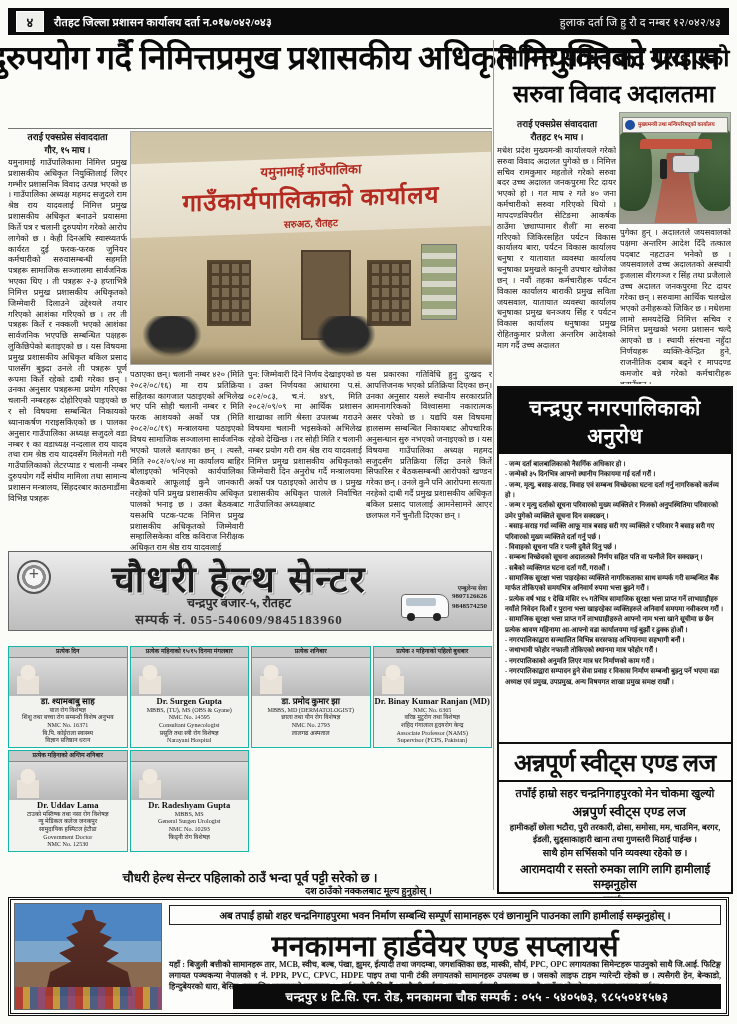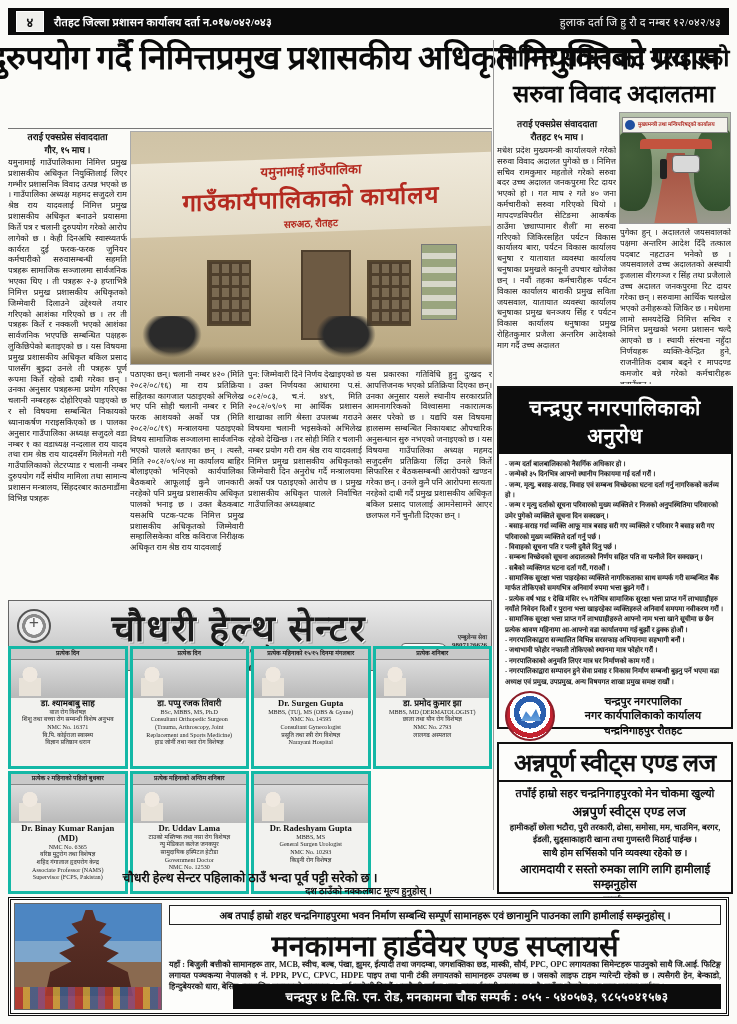--- a/index.html
+++ b/index.html
@@ -52,21 +52,21 @@
   .po-logo{width:10px;height:10px;border-radius:50%;background:#1f4fa0;flex:0 0 auto;}
   .po-banner-text{font-size:5.5px;color:#b03028;font-weight:bold;line-height:1.05;}
   .po-path{position:absolute;left:34px;top:40px;width:44px;height:72px;background:linear-gradient(180deg,#a24f3f,#b8705c);
     clip-path:polygon(30% 0,70% 0,100% 100%,0 100%);}
   .po-car{position:absolute;left:52px;top:42px;width:26px;height:16px;background:#d9d9d9;border-radius:4px;border:1px solid #666;}
   .po-person{position:absolute;left:40px;top:46px;width:7px;height:20px;background:#222;border-radius:2px;}
   .po-tree-l{position:absolute;left:-8px;top:18px;width:40px;height:80px;background:radial-gradient(circle at 40% 30%,#44603a,#2f4a2a);border-radius:40%;}
   .po-tree-r{position:absolute;right:-8px;top:14px;width:44px;height:84px;background:radial-gradient(circle at 60% 30%,#4a6840,#30502c);border-radius:40%;}
   .po-arch{position:absolute;left:20px;top:26px;width:72px;height:10px;background:#c3533f;border-radius:4px 4px 0 0;}
   
-  .notice-box{left:497px;top:386px;width:236px;height:343px;border:2px solid #111;background:#fdfdfb;box-sizing:border-box;}
+  .notice-box{left:497px;top:386px;width:236px;height:394px;border:2px solid #111;background:#fdfdfb;box-sizing:border-box;}
   .notice-header{background:#0c0c0c;color:#fff;font-weight:bold;font-size:20.5px;text-align:center;
     padding:5px 2px;letter-spacing:.5px;}
   .notice-bullets{padding:5px 6px 2px 6px;font-size:6.9px;line-height:1.5;font-weight:bold;color:#1a1a1a;}
   .notice-footer{display:flex;align-items:center;padding:2px 6px;gap:6px;}
   .muni-logo{width:50px;height:50px;border-radius:50%;flex:0 0 auto;position:relative;
     background:radial-gradient(circle at 50% 42%,#ffffff 0 30%,#2b5fae 30% 46%,#ffffff 46% 58%,#c32330 58% 72%,#fff 72% 80%,#c32330 80% 100%);
     border:2px solid #8c1f2a;box-sizing:border-box;}
   .muni-logo:after{content:"";position:absolute;left:14px;top:16px;width:20px;height:12px;
     background:linear-gradient(180deg,#3a79c8,#69a2dd);clip-path:polygon(0 100%,25% 20%,50% 70%,75% 0,100% 100%);}
   .notice-org{flex:1;text-align:center;font-weight:bold;font-size:11px;line-height:1.35;}
@@ -75,38 +75,38 @@
     box-sizing:border-box;text-align:center;}
   .sweets-title{font-weight:bold;font-size:24px;border-bottom:2px solid #111;padding:1px 0 2px;letter-spacing:-.5px;}
   .sweets-line1{font-weight:bold;font-size:11px;margin-top:3px;}
   .sweets-line2{font-weight:bold;font-size:13px;margin-top:2px;padding-left:28px;}
   .sweets-body{font-weight:bold;font-size:8.3px;line-height:1.4;padding:2px 3px 0;text-align:center;}
   .sweets-line4{font-weight:bold;font-size:9.5px;margin-top:1px;}
   .sweets-line5{font-weight:bold;font-size:11.5px;margin-top:2px;}
   .sweets-contact{font-size:8px;font-weight:bold;margin-top:2px;}
   .sweets-phone{font-size:9px;font-weight:bold;}
   
-  .chc-ad{left:8px;top:600px;width:484px;height:71px;box-sizing:border-box;border:1px solid #666;
+  .chc-ad{left:8px;top:551px;width:484px;height:80px;box-sizing:border-box;border:1px solid #666;
     background:linear-gradient(180deg,#ececec 0%,#d6d6d6 45%,#bdbdbd 100%);overflow:hidden;}
   .chc-logo{position:absolute;left:8px;top:8px;width:34px;height:34px;border-radius:50%;
     background:radial-gradient(circle,#f5f5f5 0 40%,#8a8a8a 42% 55%,#e8e8e8 57% 100%);border:2px solid #555;box-sizing:border-box;}
   .chc-logo:after{content:"+";position:absolute;left:0;right:0;top:2px;text-align:center;font-weight:bold;font-size:18px;color:#555;}
   .chc-title{position:absolute;left:50px;top:0px;width:360px;text-align:center;font-weight:bold;font-size:37px;
     letter-spacing:2px;color:#1c1c1c;text-shadow:1px 1px 0 #fff,2px 2px 0 #9a9a9a;}
   .chc-addr{position:absolute;left:80px;top:42px;width:300px;text-align:center;font-weight:bold;font-size:12.5px;color:#2a2a2a;}
   .chc-contact{position:absolute;left:60px;top:58px;width:340px;text-align:center;font-weight:bold;font-size:13px;color:#333;letter-spacing:1px;}
   .chc-amb{position:absolute;right:4px;top:40px;width:86px;height:34px;}
   .amb-van{position:absolute;left:0;top:2px;width:46px;height:22px;background:#fafafa;border:1px solid #666;border-radius:4px 10px 3px 3px;}
   .amb-van:before{content:"";position:absolute;left:4px;top:3px;width:30px;height:8px;background:#b9c6cf;border-radius:2px;}
   .amb-van:after{content:"";position:absolute;left:5px;bottom:-4px;width:8px;height:8px;border-radius:50%;background:#222;box-shadow:26px 0 0 #222;}
   .amb-phones{position:absolute;right:0;top:0;width:40px;font-size:7px;font-weight:bold;color:#222;line-height:1.4;text-align:right;}
   .amb-label{position:absolute;right:0;top:-8px;font-size:6px;font-weight:bold;color:#333;}
   
   .doc-grid{left:8px;top:646px;width:484px;display:grid;grid-template-columns:repeat(4,1fr);gap:2px;}
-  .doc-card{border:3px solid #14b8a6;background:#f2f2ef;height:123px;overflow:hidden;position:relative;box-sizing:border-box;}
+  .doc-card{border:1px solid #14b8a6;background:#f2f2ef;height:102px;overflow:hidden;position:relative;box-sizing:border-box;}
   .doc-sched{background:#c9c9c9;font-size:6.2px;font-weight:bold;text-align:center;color:#222;
     border-bottom:1px solid #888;padding:1px 1px;min-height:8px;line-height:1.1;}
   .doc-photo{height:38px;background:linear-gradient(180deg,#dcdcdc,#b9b9b9);position:relative;}
   .doc-face{position:absolute;left:8px;top:6px;width:22px;height:30px;
     background:radial-gradient(circle at 50% 28%,#efe8df 0 30%,transparent 32%),linear-gradient(180deg,transparent 0 40%,#e8e2d8 40% 100%);}
   .doc-name{font-weight:bold;font-size:8.6px;text-align:center;line-height:1.15;padding:1px 1px 0;}
   .doc-lines{font-size:6.1px;text-align:center;line-height:1.25;white-space:pre-line;color:#222;padding:0 1px;}
   
   .reloc-note{left:8px;top:869px;width:484px;text-align:center;font-weight:bold;font-size:12.5px;}
   .pre-line{left:8px;top:884px;width:721px;text-align:center;font-weight:bold;font-size:9.5px;}
@@ -205,28 +205,20 @@
       <div>- सम्बन्ध विच्छेदको सूचना अदालतको निर्णय सहित पति वा पत्नीले दिन सक्दछन् ।</div>
       <div>- सबैको व्यक्तिगत घटना दर्ता गरौं, गराऔं ।</div>
       <div>- सामाजिक सुरक्षा भत्ता पाइरहेका व्यक्तिले नागरिकताका साथ सम्पर्क गरी सम्बन्धित बैंक मार्फत तोकिएको समयभित्र अनिवार्य रुपमा भत्ता बुझ्ने गरौं ।</div>
       <div>- प्रत्येक वर्ष भाद्र १ देखि मंसिर १५ गतेभित्र सामाजिक सुरक्षा भत्ता प्राप्त गर्ने लाभग्राहीहरु नयाँले निवेदन दिऔं र पुराना भत्ता खाइरहेका व्यक्तिहरुले अनिवार्य समयमा नवीकरण गरौं ।</div>
       <div>- सामाजिक सुरक्षा भत्ता प्राप्त गर्ने लाभग्राहीहरुले आफ्नो नाम भत्ता खाने सूचीमा छ छैन प्रत्येक श्रावण महिनामा आ-आफ्नो वडा कार्यालयमा गई बुझौं र ढुक्क होऔं ।</div>
       <div>- नगरपालिकाद्वारा सञ्चालित विभिन्न सरसफाइ अभियानमा सहभागी बनौं ।</div>
       <div>- जथाभावी फोहोर नफाली तोकिएको स्थानमा मात्र फोहोर गरौं ।</div>
       <div>- नगरपालिकाको अनुमति लिएर मात्र घर निर्माणको काम गरौं ।</div>
       <div>- नगरपालिकाद्वारा सम्पादन हुने सेवा प्रवाह र विकास निर्माण सम्बन्धी बुझ्नु पर्ने भएमा वडा अध्यक्ष एवं प्रमुख, उपप्रमुख, अन्य विषयगत शाखा प्रमुख समक्ष राखौं ।</div>
     </div>
-  <div class="notice-footer">
-    <div class="muni-logo"></div>
-    <div class="notice-org">
-      <div>चन्द्रपुर नगरपालिका</div>
-      <div>नगर कार्यपालिकाको कार्यालय</div>
-      <div>चन्द्रनिगाहपुर रौतहट</div>
-    </div>
-  </div>
 </div>
 
 <div class="abs sweets-box">
   <div class="sweets-title">अन्नपूर्ण स्वीट्स एण्ड लज</div>
   <div class="sweets-line1">तपाँई हाम्रो सहर चन्द्रनिगाहपुरको मेन चोकमा खुल्यो</div>
   <div class="sweets-line2">अन्नपुर्ण स्वीट्स एण्ड लज</div>
   <div class="sweets-body">हामीकहाँ छोला भटौरा, पुरी तरकारी, ढोसा, समोसा, मम, चाउमिन, बरगर, ईडली, सुड्साकाहारी खाना तथा गुणस्तरी मिठाई पाईन्छ ।</div>
   <div class="sweets-line4">साथै होम सर्भिसको पनि व्यवस्था रहेको छ ।</div>
   <div class="sweets-line5">आरामदायी र सस्तो रुमका लागि लागि हामीलाई सम्झनुहोस</div>
   <div class="sweets-contact">सम्पर्क :</div>
@@ -255,32 +247,20 @@
         <div class="doc-face"></div>
       </div>
     <div class="doc-name">डा. श्यामबाबु साह</div>
     <div class="doc-lines">बाल रोग विशेषज्ञ
 शिशु तथा बच्चा रोग सम्बन्धी विशेष अनुभव
 NMC No. 16371
 बि.पि. कोईराला स्वास्थ्य
 विज्ञान प्रतिष्ठान धरान</div>
   </div>
 
-  <div class="doc-card">
-    <div class="doc-sched">प्रत्येक दिन</div>
-    <div class="doc-photo">
-        <div class="doc-face"></div>
-      </div>
-    <div class="doc-name">डा. पप्पु रजक तिवारी</div>
-    <div class="doc-lines">BSc, MBBS, MS, Ph.D
-Consultant Orthopedic Surgeon
-(Trauma, Arthroscopy, Joint
-Replacement and Sports Medicine)
-हाड जोर्नी तथा नशा रोग विशेषज्ञ</div>
-  </div>
 
 
   <div class="doc-card">
     <div class="doc-sched">प्रत्येक महिनाको १५/१५ दिनमा मंगलबार</div>
     <div class="doc-photo">
         <div class="doc-face"></div>
       </div>
     <div class="doc-name">Dr. Surgen Gupta</div>
     <div class="doc-lines">MBBS, (TU), MS (OBS &amp; Gyane)
 NMC No. 14595

